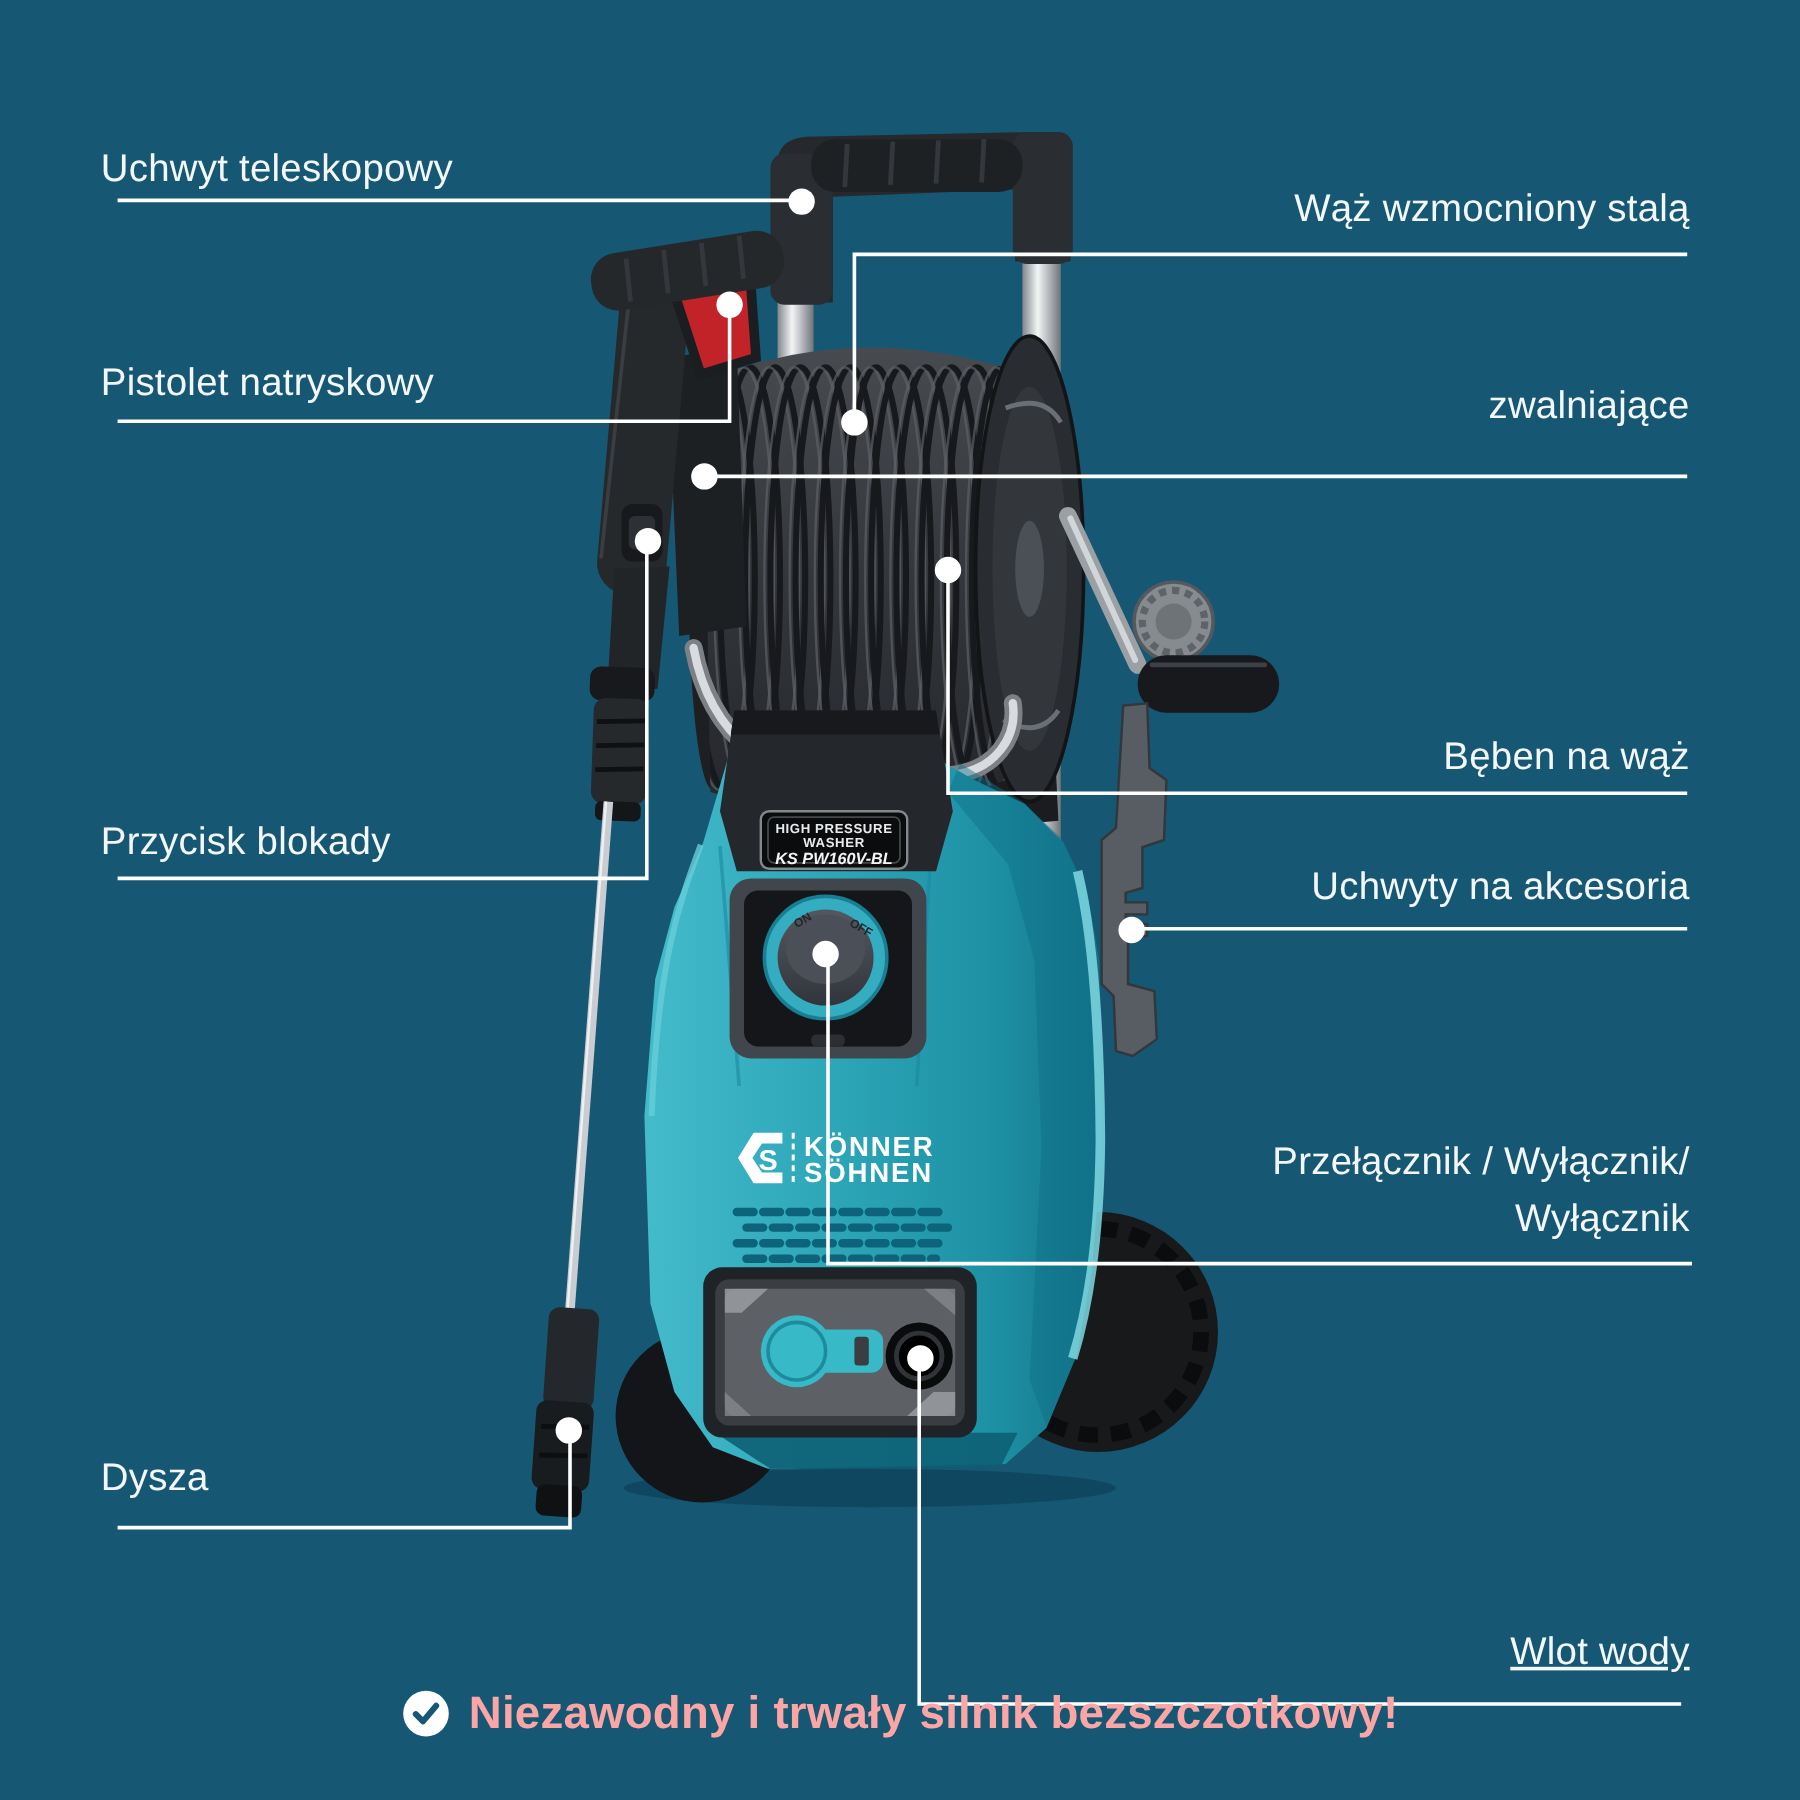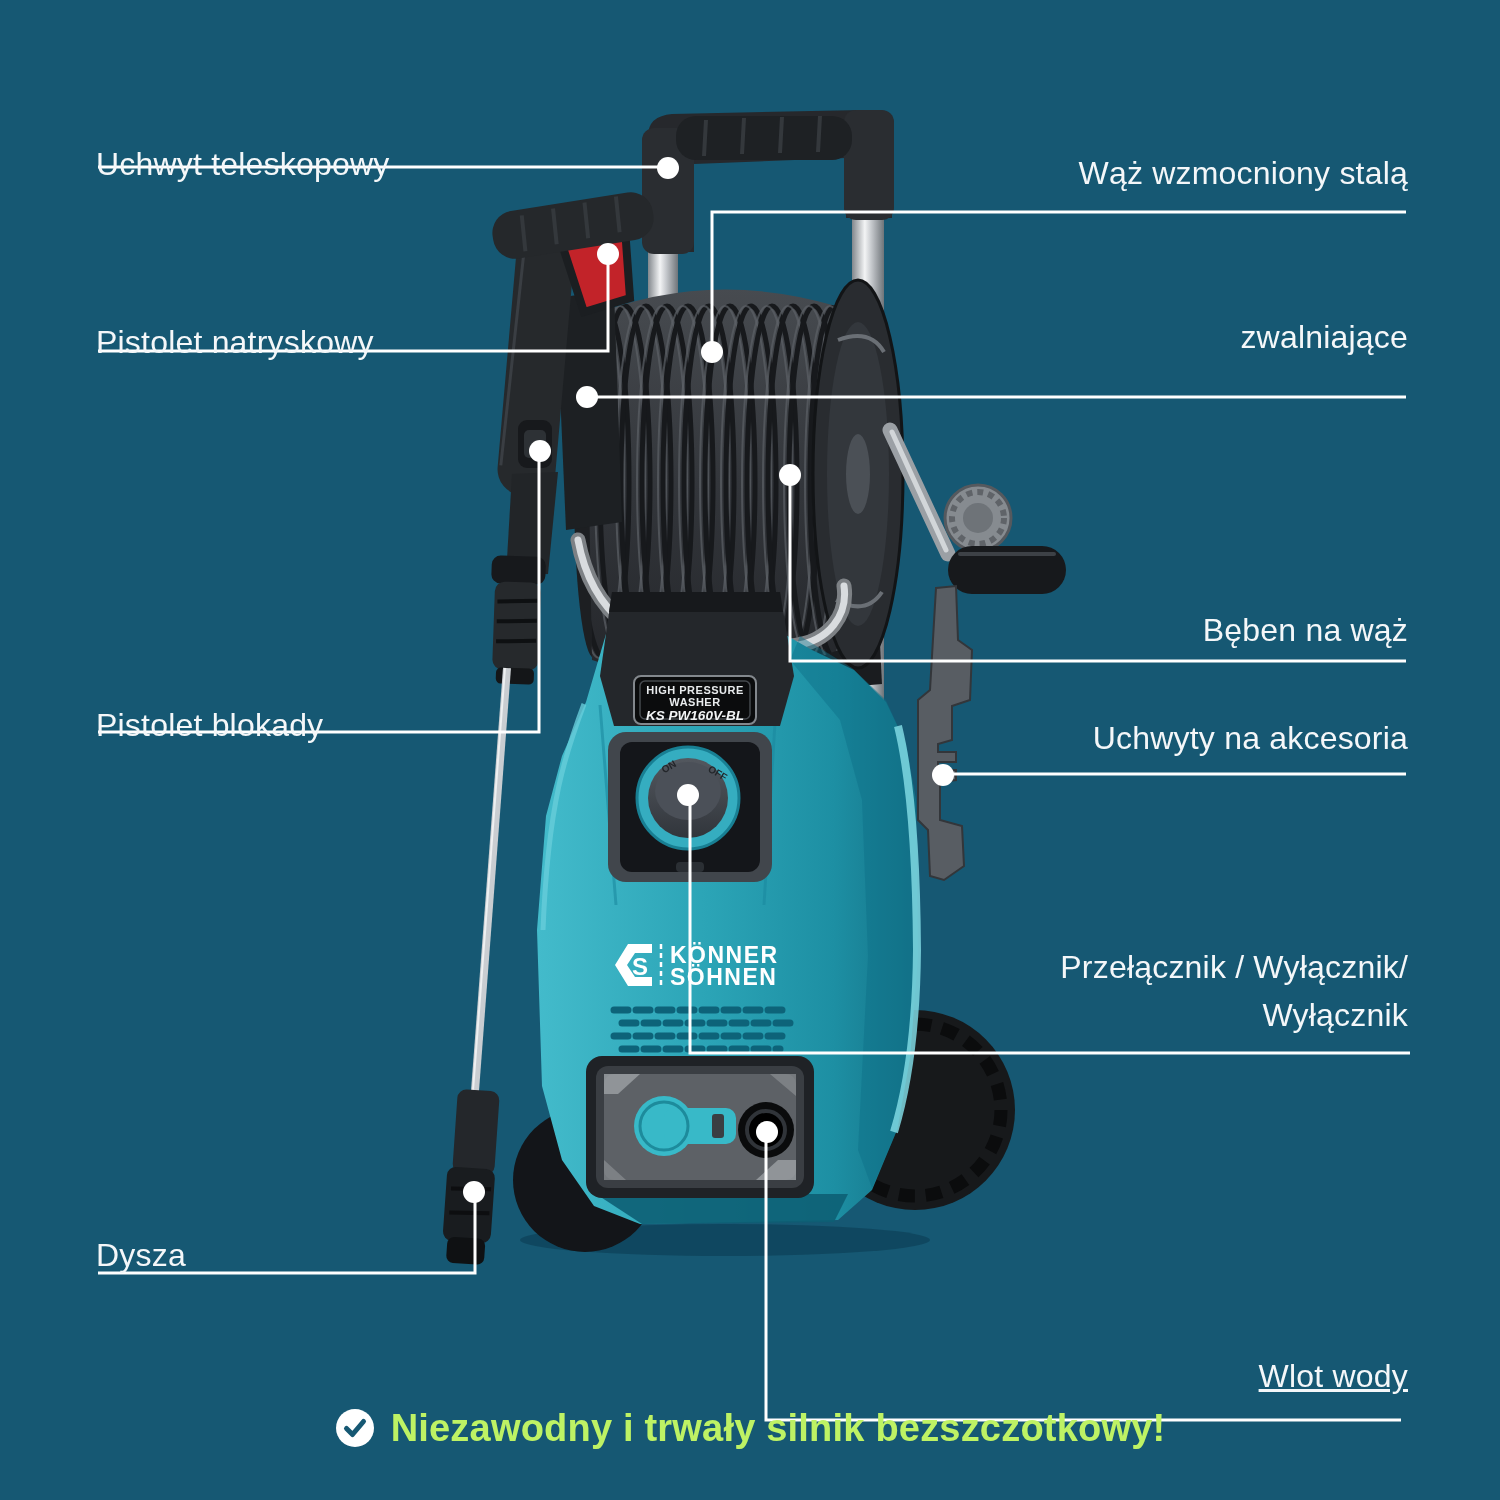--- a/index.html
+++ b/index.html
@@ -14,31 +14,31 @@
   .stage svg.scene{position:absolute;left:0;top:0;}
   .callout-label{
     position:absolute;
     color:#f4f7f9;
     font-size:32px;
     line-height:40px;
     letter-spacing:.2px;
     white-space:nowrap;
     font-weight:400;
   }
-  .callout-label.left{left:96px;text-align:left;margin-top:24px;}
+  .callout-label.left{left:84px;text-align:left;}
   .callout-label.right{right:92px;text-align:right;}
   .callout-label.two-line{line-height:44px;}
   .callout-label.two-line.big{line-height:48px;}
   .footer-claim{
     position:absolute;
     left:0;right:0;top:1396px;height:64px;
     display:flex;align-items:center;justify-content:center;gap:16px;
   }
   .footer-claim .claim-text{
-    color:#bef264;
+    color:#fca5a5;
     font-size:38px;
     font-weight:700;
     letter-spacing:.2px;
   }
 </style>
 </head>
 <body>
 
 <div class="stage">
 
@@ -289,21 +289,21 @@
 
   <div class="callout-label right two-line" style="top:315px;">
     <div>zwalniające</div>
   </div>
 
   <div class="callout-label right" style="top:610px;">
     <span>Bęben na wąż</span>
   </div>
 
   <div class="callout-label left" style="top:681px;">
-    <span>Pistolet blokady</span>
+    <span>Przycisk blokady</span>
   </div>
 
   <div class="callout-label right" style="top:718px;">
     <span>Uchwyty na akcesoria</span>
   </div>
 
   <div class="callout-label right two-line big" style="top:943px;">
     <div>Przełącznik / Wyłącznik/</div>
     <div>Wyłącznik</div>
   </div>

